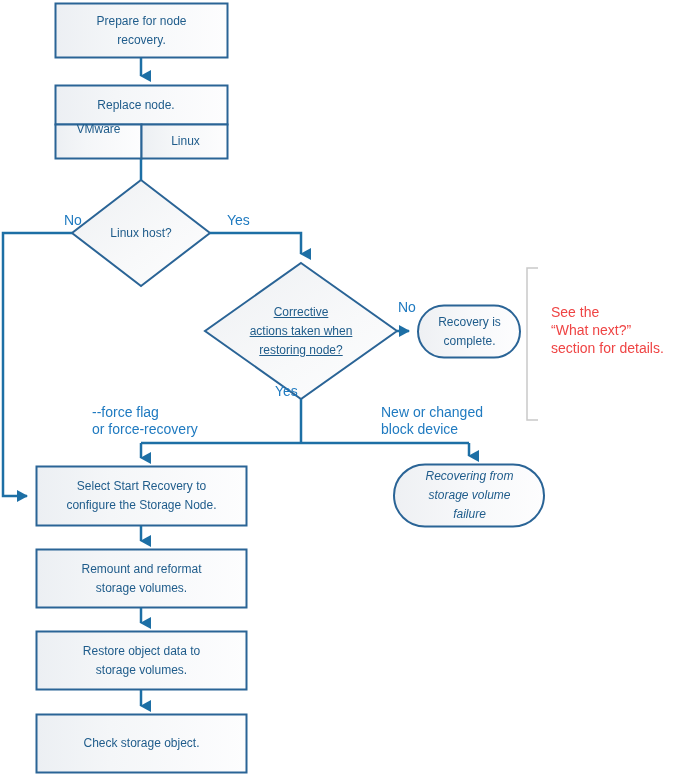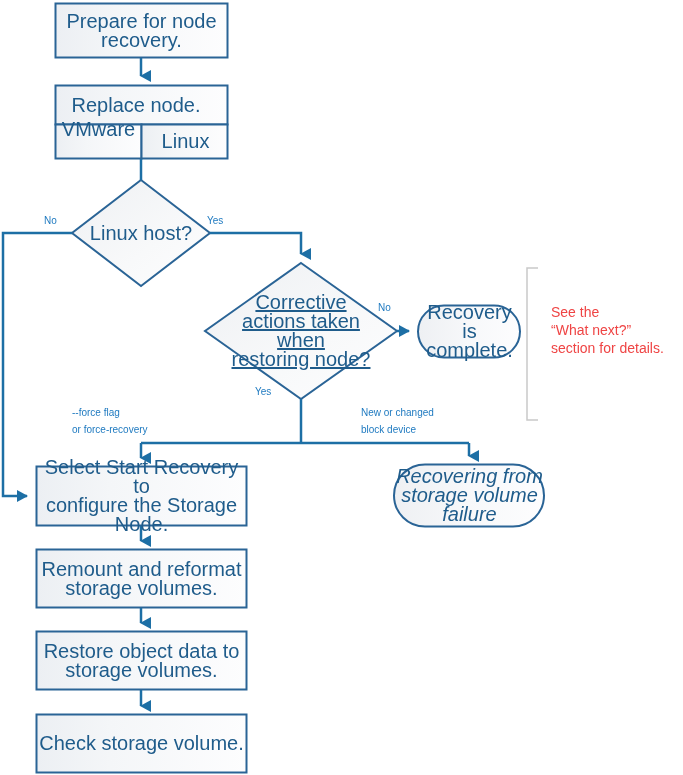--- a/index.html
+++ b/index.html
@@ -22,31 +22,32 @@
     width: 683px;
     height: 775px;
   }
   .node-text {
     position: absolute;
     display: flex;
     align-items: center;
     justify-content: center;
     text-align: center;
     color: #1f5c8b;
-    font-size: 20px;
+    font-size: 12px;
     line-height: 19px;
     pointer-events: none;
     white-space: pre-line;
   }
   .edge-label {
     position: absolute;
     color: #1f7ac0;
-    font-size: 10px;
+    font-size: 14px;
     line-height: 17px;
     white-space: pre-line;
+    margin-left: 20px;
   }
   .edge-label.right {
   }
   .edge-label.left {
     text-align: left;
   }
   .note-text {
     position: absolute;
     color: #ef4444;
     font-size: 14px;
@@ -154,21 +155,21 @@
 
   <div class="node-text" style="left:36px; top:466px; width:211px; height:60px;">Select Start Recovery to
 configure the Storage Node.</div>
 
   <div class="node-text" style="left:36px; top:549px; width:211px; height:59px;">Remount and reformat
 storage volumes.</div>
 
   <div class="node-text" style="left:36px; top:631px; width:211px; height:59px;">Restore object data to
 storage volumes.</div>
 
-  <div class="node-text" style="left:36px; top:714px; width:211px; height:59px;">Check storage volume.</div>
+  <div class="node-text" style="left:36px; top:714px; width:211px; height:59px;">Check storage object.</div>
 
   <div class="edge-label" style="left:44px; top:212px;">No</div>
 
   <div class="edge-label" style="left:207px; top:212px;">Yes</div>
 
   <div class="edge-label" style="left:378px; top:299px;">No</div>
 
   <div class="edge-label" style="left:255px; top:383px;">Yes</div>
 
   <div class="edge-label right" style="left:72px; top:404px; width:141px;">--force flag

